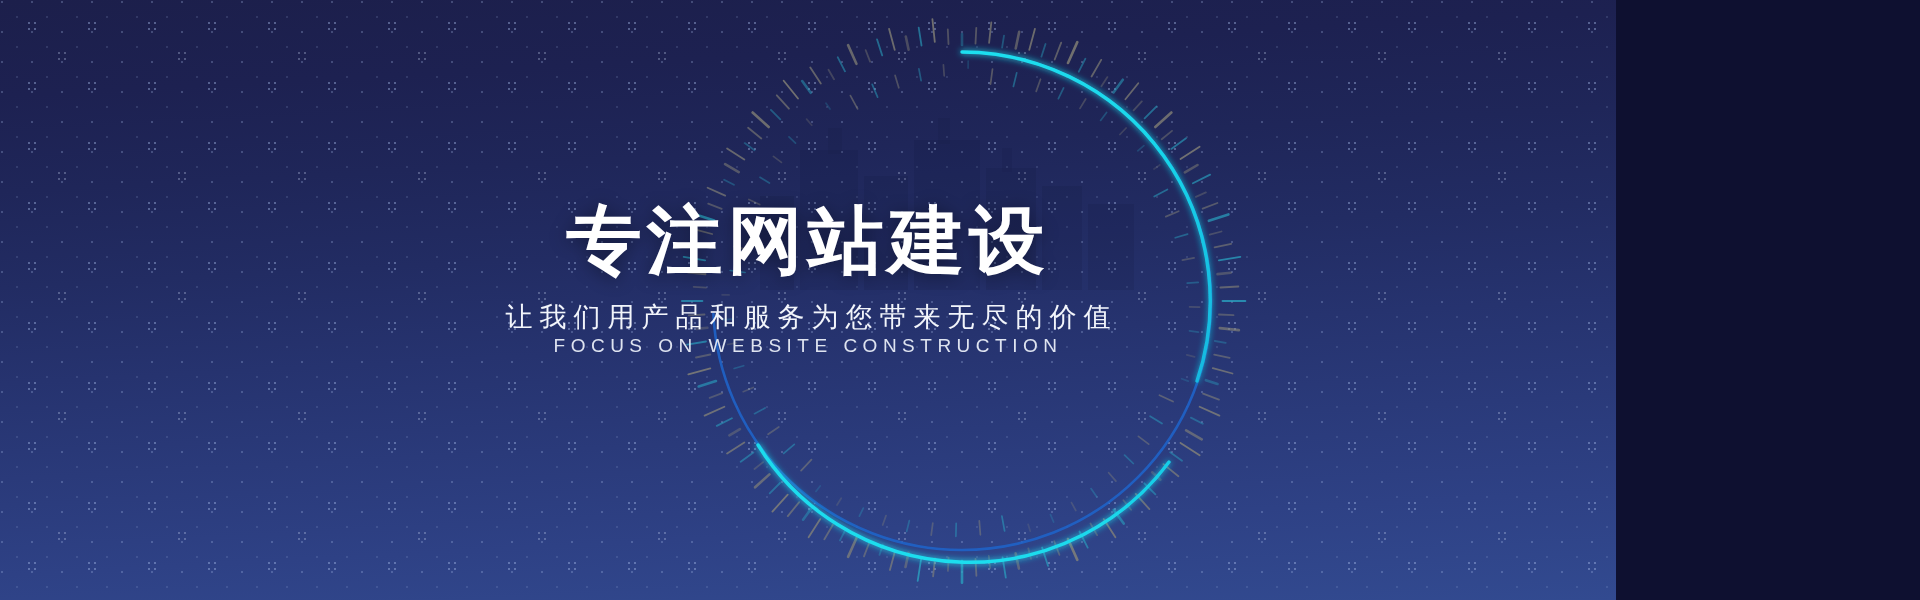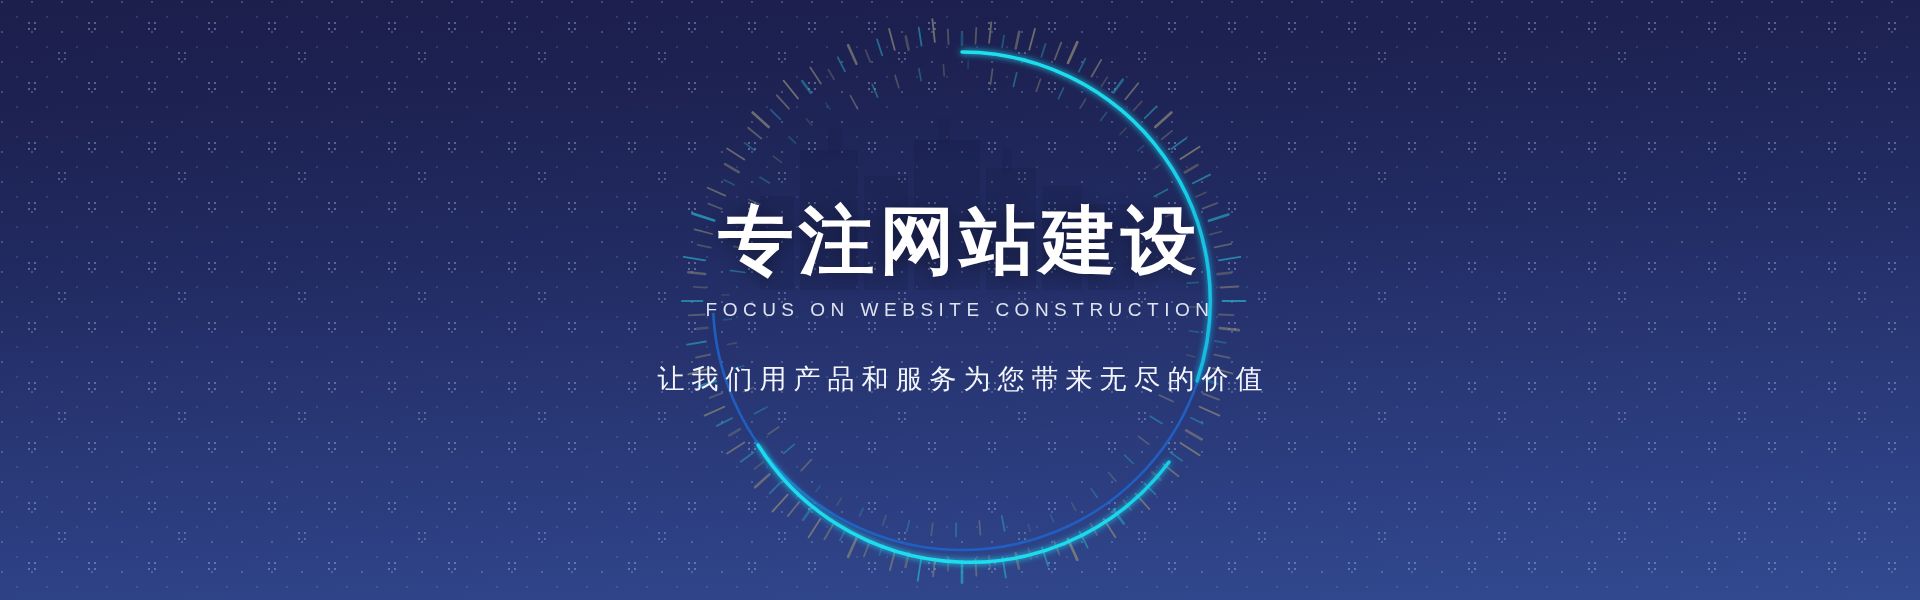--- a/index.html
+++ b/index.html
@@ -2,21 +2,21 @@
 <html><head>
 <meta charset="utf-8">
 <style>
   html, body {
     margin: 0;
     padding: 0;
     background: #0e1030;
   }
   #banner {
     position: relative;
-    width: 1920px;
+    width: 1616px;
     height: 600px;
     overflow: hidden;
     font-family: "Liberation Sans", "DejaVu Sans", sans-serif;
     background: linear-gradient(177deg,
         #1c1f4b 0%,
         #1d2151 14%,
         #1f2659 28%,
         #222c63 42%,
         #26336f 56%,
         #2a3a7a 70%,
@@ -363,17 +363,17 @@
 
     <circle cx="962" cy="301" r="249" fill="none" stroke="#1f63c8" stroke-width="2.6" opacity=".9" stroke-dasharray="1100 465" stroke-dashoffset="330"></circle>
 
     <path d="M 962 52 A 249 249 0 0 1 1197 381" fill="none" stroke="url(#cyanTopGrad)" stroke-width="3.4" stroke-linecap="round" filter="url(#cyanGlow)"></path>
 
     <path d="M 758 445 A 249 249 0 0 0 1169 462" fill="none" stroke="url(#cyanBotGrad)" stroke-width="3.4" stroke-linecap="round" filter="url(#cyanGlow)"></path>
   </svg>
 
   <div id="copy">
     <h1 id="headline">专注网站建设</h1>
+    <div id="tagline">让我们用产品和服务为您带来无尽的价值</div>
     <div id="subline">FOCUS ON WEBSITE CONSTRUCTION</div>
-    <div id="tagline">让我们用产品和服务为您带来无尽的价值</div>
   </div>
 
 </div>
 
 </body></html>

